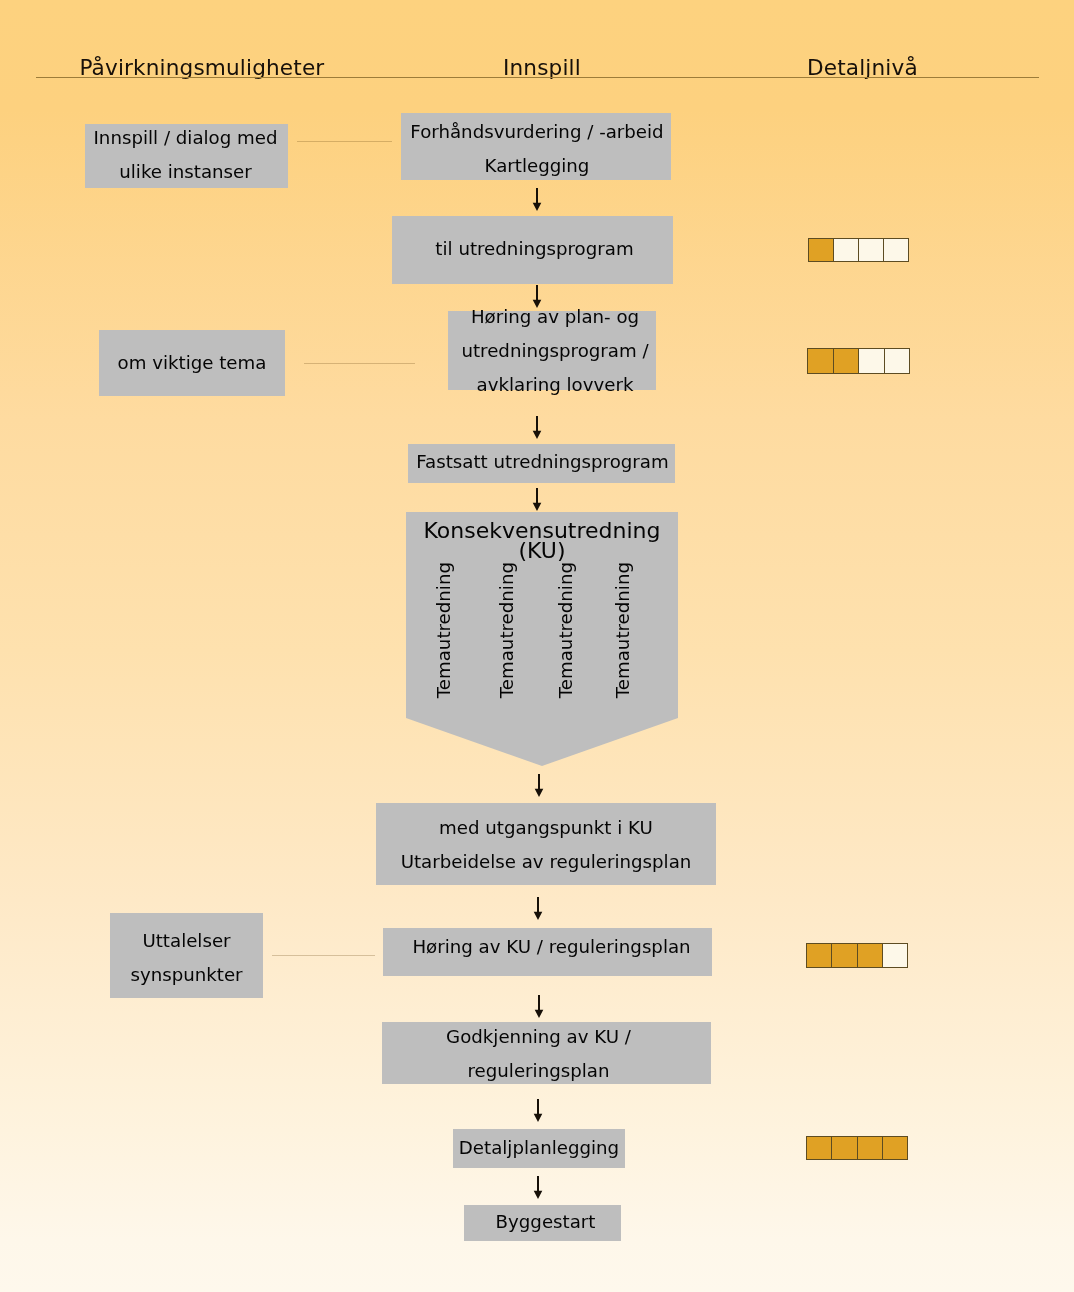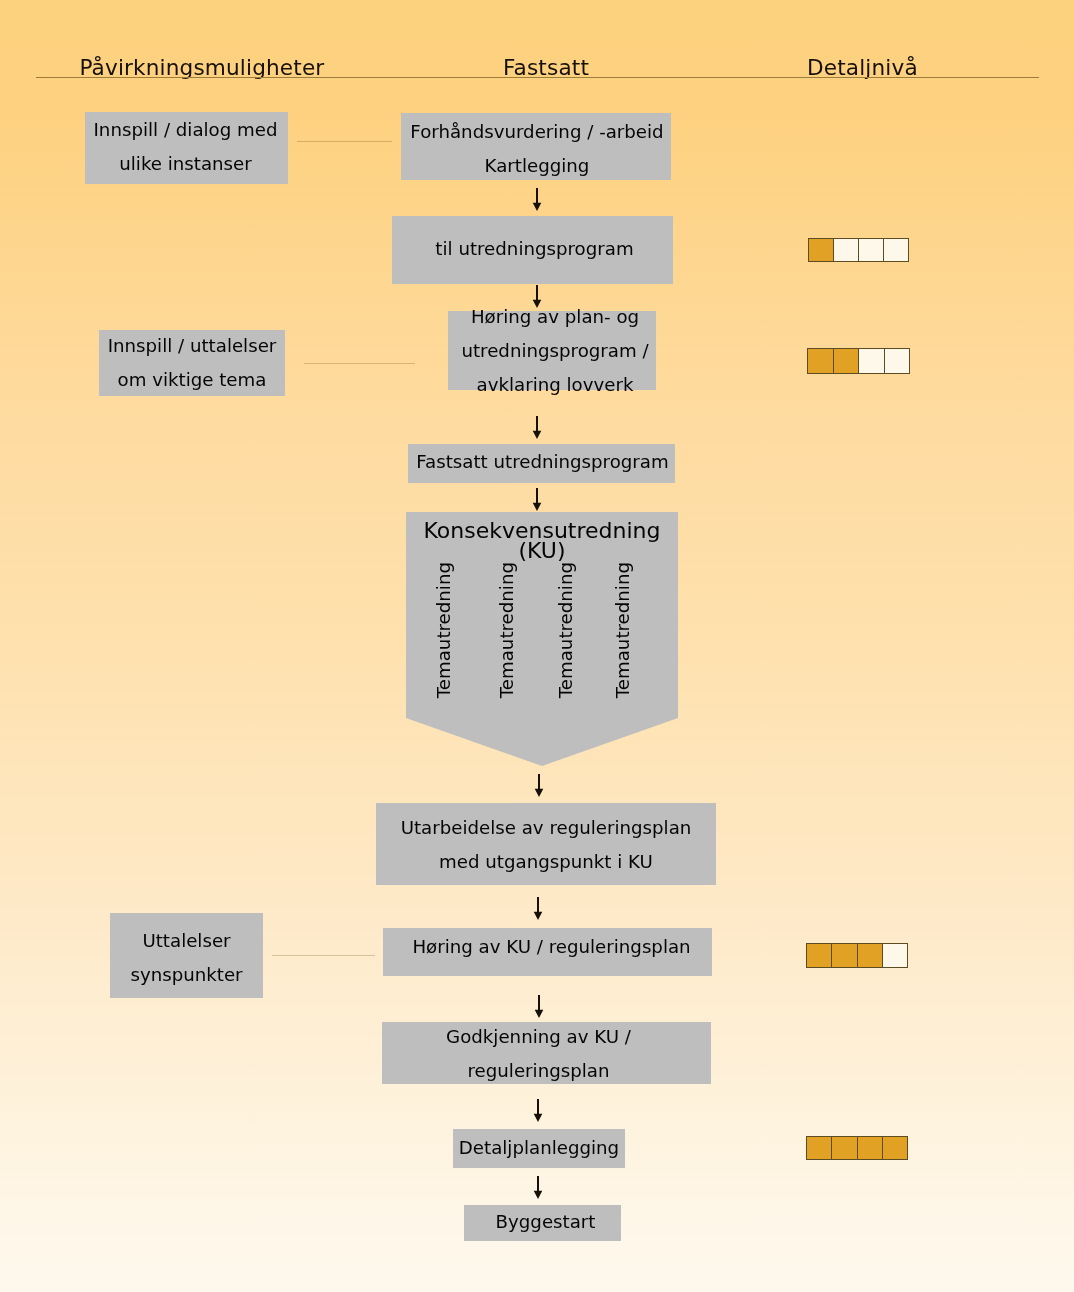--- a/index.html
+++ b/index.html
@@ -32,21 +32,21 @@
             font-size:22px;line-height:20px;color:#050505;}
   .ku-sub{position:absolute;font-size:18.2px;line-height:20px;color:#050505;
           white-space:nowrap;writing-mode:vertical-rl;transform:rotate(180deg);}
 </style>
 </head>
 <body>
 
 <div id="canvas">
 <div id="headers">
   <div class="hdr" style="left:71.4px">Påvirkningsmuligheter</div>
-  <div class="hdr" style="left:495px">Fastsatt</div>
+  <div class="hdr" style="left:495px">Innspill</div>
   <div class="hdr" style="left:799px">Detaljnivå</div>
 </div>
 <div class="hdr-rule"></div>
 
 <div id="connectors">
   <div class="conn" style="left:297px;top:141px;width:95px"></div>
   <div class="conn" style="left:304px;top:363px;width:111px"></div>
   <div class="conn" style="left:272px;top:955px;width:103px"></div>
 </div>
 
@@ -74,29 +74,28 @@
   </svg>
   <svg class="arrow" width="14" height="23" viewBox="0 0 14 23" style="left:531px;top:1099px">
     <path d="M6 0 H8 V14.8 H11.3 L7 23 L2.7 14.8 H6 Z" fill="#171008"></path>
   </svg>
   <svg class="arrow" width="14" height="23" viewBox="0 0 14 23" style="left:531px;top:1176px">
     <path d="M6 0 H8 V14.8 H11.3 L7 23 L2.7 14.8 H6 Z" fill="#171008"></path>
   </svg>
 </div>
 
 <div id="influence">
-  <div class="node" style="left:85px;top:112px;width:203px;height:72px">
+  <div class="node" style="left:85px;top:124px;width:203px;height:64px">
     <div class="node-text" style="transform:translate(-1px,-1px)">
       <span class="ln">Innspill / dialog med</span>
       <span class="ln">ulike instanser</span>
     </div>
   </div>
   <div class="node" style="left:99px;top:330px;width:186px;height:66px">
     <div class="node-text" style="transform:translate(0px,0px)">
-      <span class="ln">Innspill / uttalelser</span>
       <span class="ln">om viktige tema</span>
     </div>
   </div>
   <div class="node" style="left:110px;top:913px;width:153px;height:85px">
     <div class="node-text" style="transform:translate(0px,2px)">
       <span class="ln">Uttalelser</span>
       <span class="ln">synspunkter</span>
     </div>
   </div>
 </div>
@@ -120,22 +119,22 @@
       <span class="ln">avklaring lovverk</span>
     </div>
   </div>
   <div class="node" style="left:408px;top:444px;width:267px;height:39px">
     <div class="node-text" style="transform:translate(1px,-2px)">
       <span class="ln">Fastsatt utredningsprogram</span>
     </div>
   </div>
   <div class="node" style="left:376px;top:803px;width:340px;height:82px">
     <div class="node-text" style="transform:translate(0px,1px)">
+      <span class="ln">med utgangspunkt i KU</span>
       <span class="ln">Utarbeidelse av reguleringsplan</span>
-      <span class="ln">med utgangspunkt i KU</span>
     </div>
   </div>
   <div class="node" style="left:383px;top:928px;width:329px;height:48px">
     <div class="node-text" style="transform:translate(4px,-5px)">
       <span class="ln">Høring av KU / reguleringsplan</span>
     </div>
   </div>
   <div class="node" style="left:382px;top:1022px;width:329px;height:62px">
     <div class="node-text" style="transform:translate(-8px,1px)">
       <span class="ln">Godkjenning av KU /</span>

